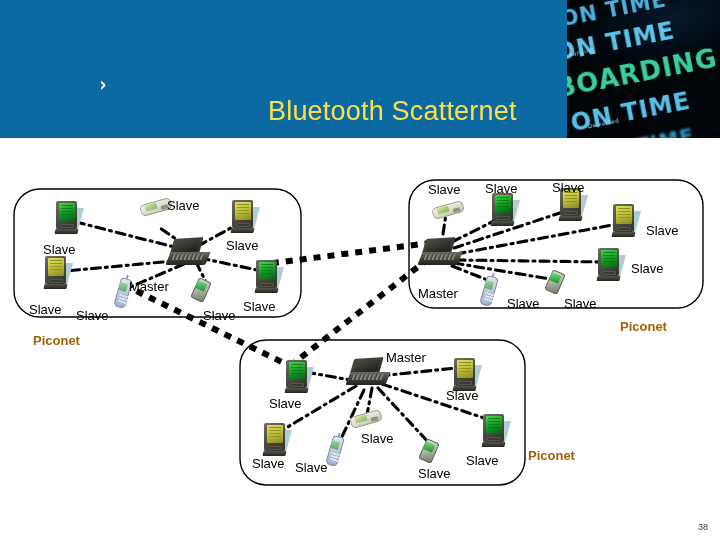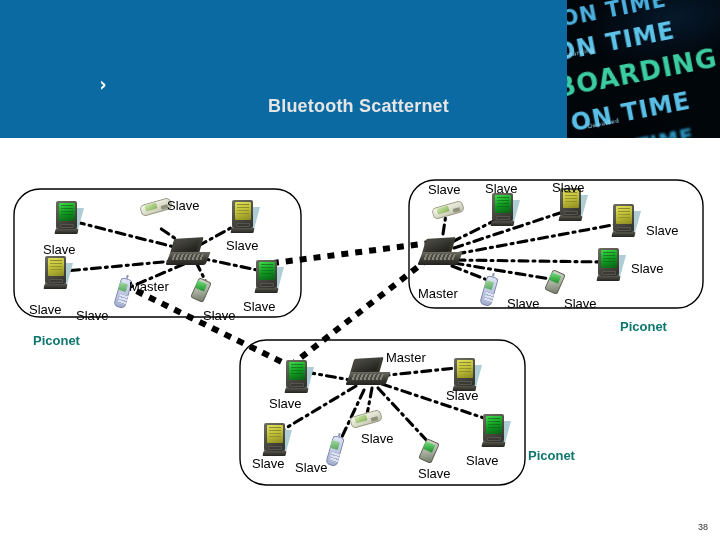--- a/index.html
+++ b/index.html
@@ -82,42 +82,42 @@
     font-weight: bold;
     transform: scaleX(0.85) rotate(0deg);
     line-height: 1;
   }
 
   
   #page-title {
     position: absolute;
     left: 268px; top: 96px;
     width: 300px;
-    color: #e5e5e5;
+    color: #fde047;
     font-family: "Liberation Sans", sans-serif;
-    font-size: 18px;
-    font-weight: bold;
+    font-size: 27px;
+    font-weight: normal;
     letter-spacing: 0.2px;
     white-space: nowrap;
   }
 
   
   #diagram {
     position: absolute;
     left: 0; top: 138px;
     width: 720px; height: 402px;
   }
   #diagram svg { display: block; }
 
   .piconet-label {
     position: absolute;
     font-family: "Liberation Sans", sans-serif;
     font-size: 13px;
     font-weight: bold;
-    color: #0f766e;
+    color: #a16207;
     white-space: nowrap;
   }
   .node-label {
     position: absolute;
     font-family: "Liberation Sans", sans-serif;
     font-size: 13px;
     font-weight: normal;
     color: #000000;
     white-space: nowrap;
   }

